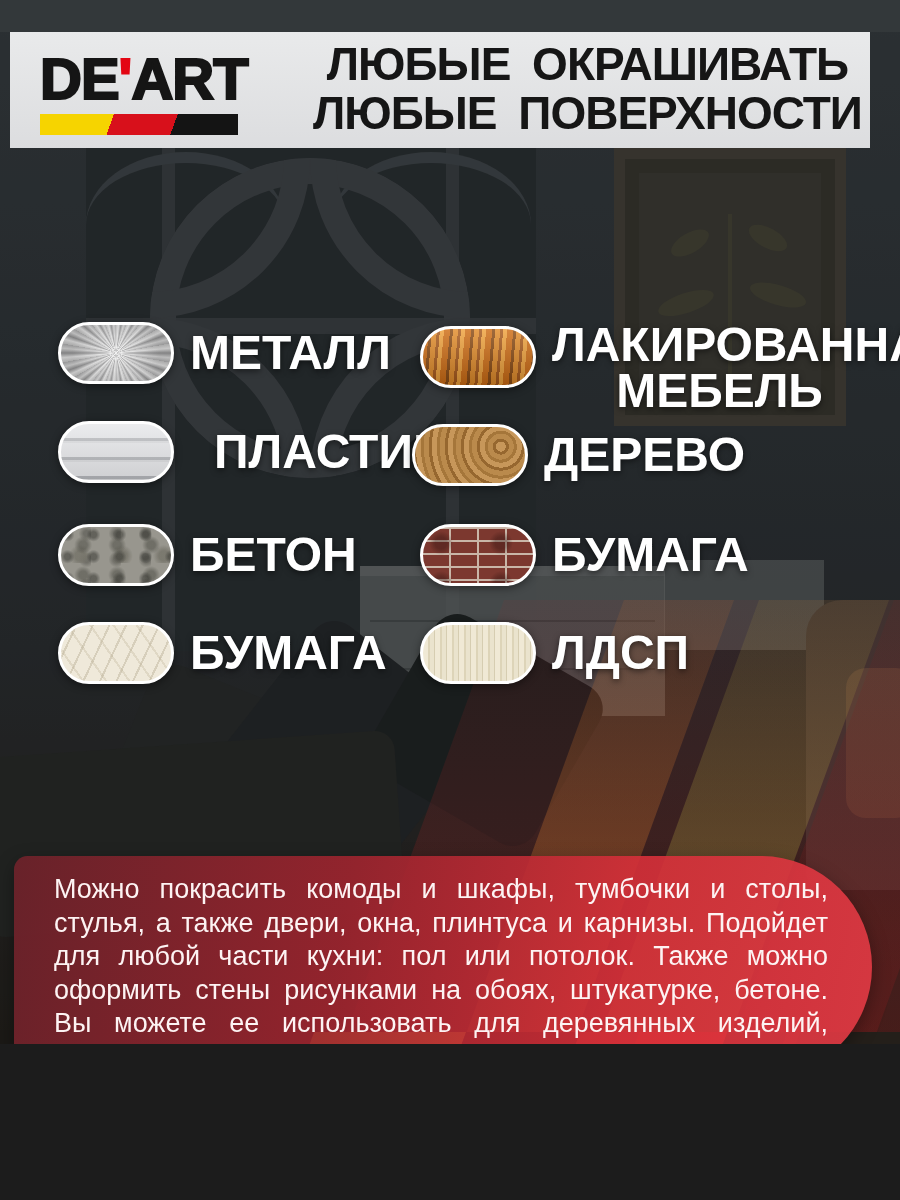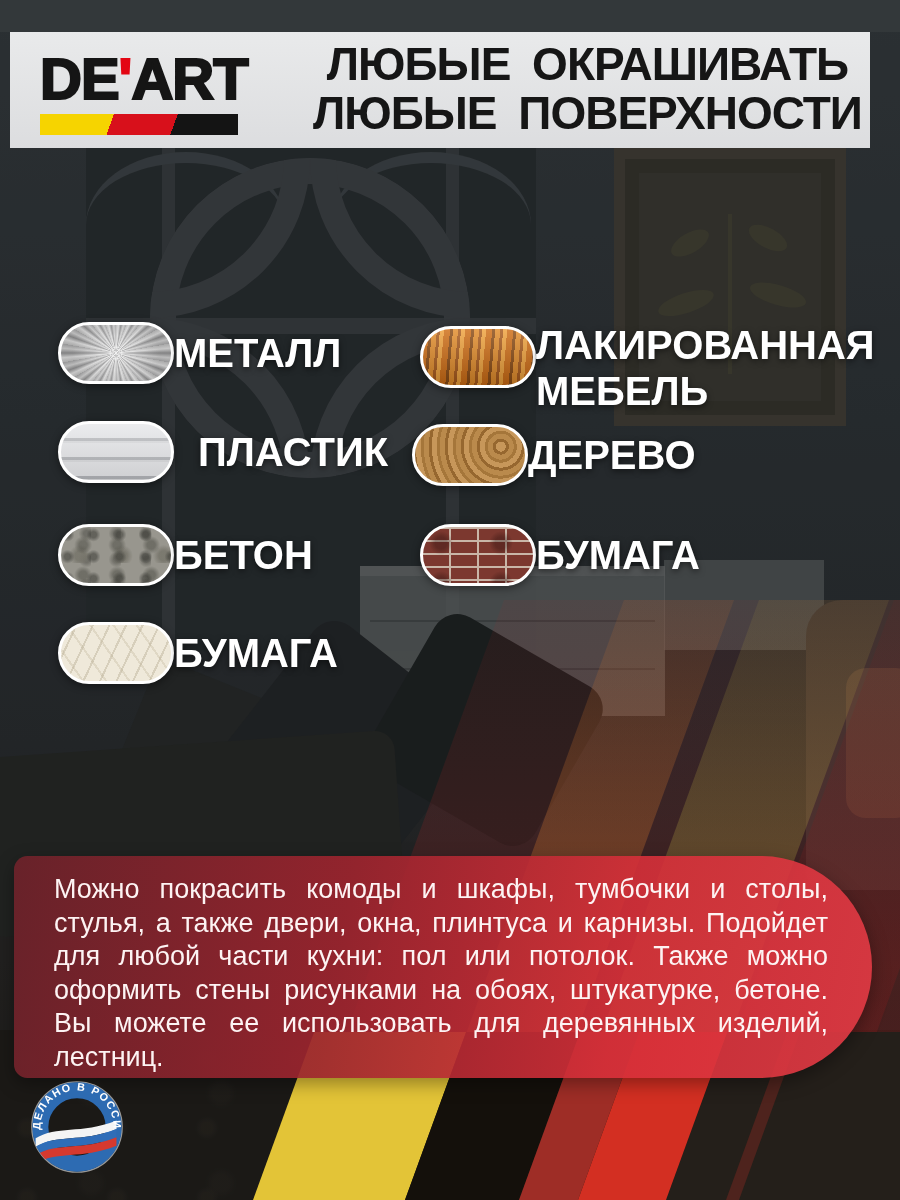--- a/index.html
+++ b/index.html
@@ -1,16 +1,16 @@
 <!DOCTYPE html>
 <html lang="ru"><head>
 <meta charset="utf-8">
 <style>
   html,body{margin:0;padding:0;background:#1c1c1c;}
-  .canvas{position:relative;width:900px;height:1200px;overflow:hidden;
+  .canvas{position:relative;width:900px;height:1044px;overflow:hidden;
           font-family:"Liberation Sans","DejaVu Sans",sans-serif;background:#3b82f6;}
 
   
   .photo{position:absolute;inset:0;}
   .wall{position:absolute;inset:0;
         background:linear-gradient(180deg,#3a4043 0%,#32373a 35%,#2d3032 62%,#2b2825 80%,#242019 100%);}
   .cab{position:absolute;left:86px;top:146px;width:450px;height:505px;background:#2c3133;}
   .cab-vbar{position:absolute;top:0;bottom:0;width:13px;background:#3e4346;}
   .cab-hbar{position:absolute;left:0;right:0;top:172px;height:16px;background:#404548;}
   .cab-arch{position:absolute;top:6px;width:200px;height:80px;border-top:11px solid #454b4e;
@@ -74,22 +74,22 @@
                background:linear-gradient(110deg,#f6d400 0 36%,#d8101b 36% 67%,#141414 67% 100%);}
   .title{position:absolute;left:290px;top:8px;width:575px;text-align:center;
          font-size:46px;font-weight:bold;color:#161616;line-height:49px;
          letter-spacing:-1px;word-spacing:10px;white-space:nowrap;}
 
   
   .row{position:absolute;display:flex;align-items:center;z-index:4;}
   .row.top-align{align-items:flex-start;}
   .swatch{width:116px;height:62px;border-radius:31px;border:3px solid #fff;box-sizing:border-box;
           flex:0 0 auto;box-shadow:0 2px 8px rgba(0,0,0,.45);}
-  .mlabel{margin-left:0;font-size:40px;font-weight:bold;color:#fff;line-height:46px;
-          text-shadow:0 2px 6px rgba(0,0,0,.55);max-width:335px;}
+  .mlabel{margin-left:16px;font-size:48px;font-weight:bold;color:#fff;line-height:46px;
+          text-shadow:0 2px 6px rgba(0,0,0,.55);max-width:335px;text-align:center;}
   .tex-metal{background:
       radial-gradient(circle at 50% 50%,rgba(255,255,255,.25),rgba(0,0,0,.18) 70%),
       repeating-conic-gradient(from 0deg at 50% 50%,#cfcfcf 0deg,#f2f2f2 5deg,#9f9fa0 10deg,#e4e4e4 15deg,#b8b8b9 20deg);}
   .tex-plastic{background:
       linear-gradient(180deg,rgba(255,255,255,.35),rgba(0,0,0,.08)),
       repeating-linear-gradient(180deg,#e0e1e4 0 14px,#aeb0b4 14px 17px,#d4d5d8 17px 19px);
       background-color:#cfd0d3;}
   .tex-concrete{background-color:#98968e;background-image:
       radial-gradient(circle at 25% 35%,rgba(55,55,50,.55) 3px,transparent 7px),
       radial-gradient(circle at 65% 60%,rgba(70,70,62,.5) 4px,transparent 9px),
@@ -222,20 +222,24 @@
     <div class="mlabel">БУМАГА</div>
   </div>
   <div class="row" style="left:412px;top:424px;">
     <div class="swatch tex-wood"></div>
     <div class="mlabel">ДЕРЕВО</div>
   </div>
   <div class="row" style="left:420px;top:524px;">
     <div class="swatch tex-brick"></div>
     <div class="mlabel">БУМАГА</div>
   </div>
+  <div class="row" style="left:420px;top:622px;">
+    <div class="swatch tex-ldsp"></div>
+    <div class="mlabel">ЛДСП</div>
+  </div>
 
   <div class="desc-box">
     <p>Можно покрасить комоды и шкафы, тумбочки и столы, стулья, а также двери, окна, плинтуса и карнизы. Подойдет для любой части кухни: пол или потолок. Также можно оформить стены рисунками на обоях, штукатурке, бетоне. Вы можете ее использовать для деревянных изделий, лестниц.</p>
   </div>
 
   <svg class="badge" width="94" height="94" viewBox="0 0 100 100">
     <defs>
       <clipPath id="badge-clip">
           <circle cx="50" cy="50" r="48"></circle>
         </clipPath>

